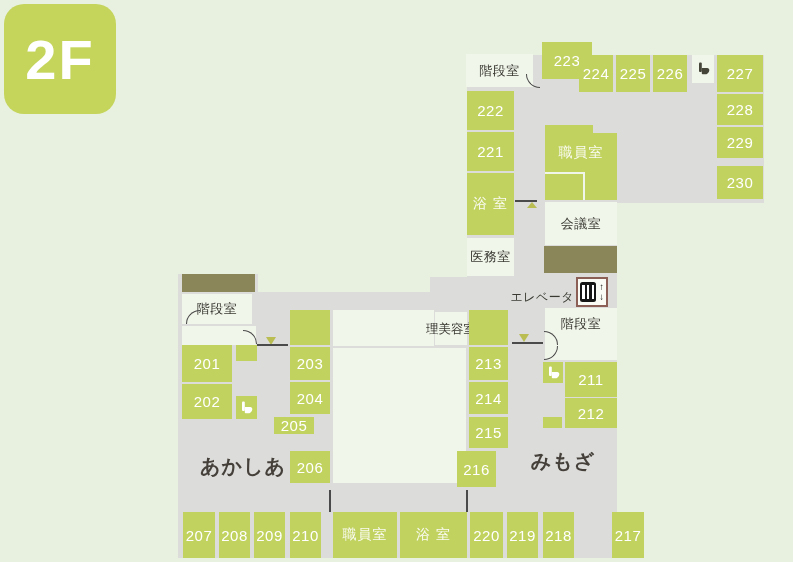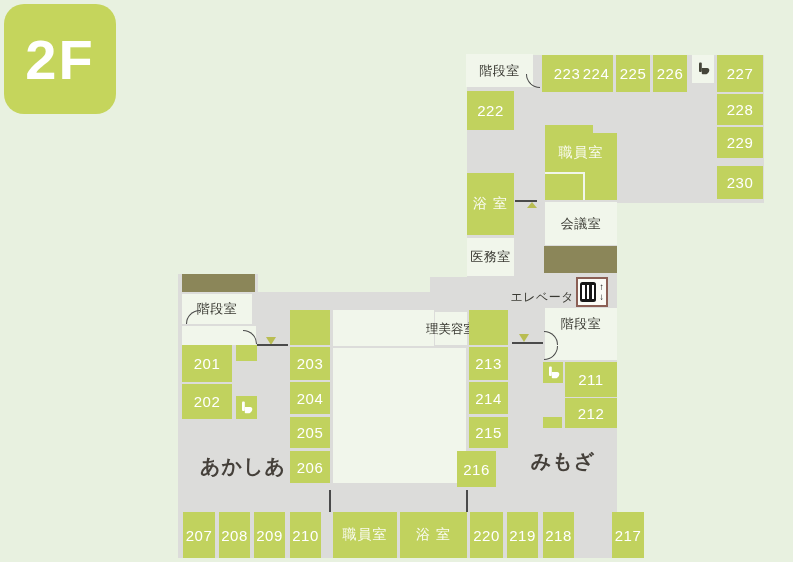--- a/index.html
+++ b/index.html
@@ -49,37 +49,38 @@
 
   <div class="badge">2F</div>
 
   <div class="abs gray" style="left:467px;top:55px;width:296.5px;height:148px"></div>
   <div class="abs gray" style="left:467px;top:203px;width:150px;height:109px"></div>
   <div class="abs gray" style="left:430px;top:277px;width:37px;height:35px"></div>
   <div class="abs gray" style="left:178px;top:274px;width:80px;height:284px"></div>
   <div class="abs gray" style="left:255px;top:292px;width:362px;height:266px"></div>
 
   <div class="abs white dlbl" style="left:466px;top:54px;width:67px;height:33px">階段室</div>
-  <div class="abs green num" style="left:542px;top:55px;width:50px;height:37px">223</div>
+  <div class="abs green num" style="left:542px;top:42px;width:50px;height:37px">223</div>
   <div class="abs green num" style="left:579px;top:55px;width:34px;height:37px">224</div>
   <div class="abs green num" style="left:616px;top:55px;width:34px;height:37px">225</div>
   <div class="abs green num" style="left:653px;top:55px;width:34px;height:37px">226</div>
   <div class="abs white ticon tdark" style="left:692px;top:55px;width:22px;height:28px">
     <span style="display:flex">
       <svg width="13" height="14" viewBox="0 0 13 14">
           <rect x="2" y="0.5" width="2.8" height="9.5" rx="1"></rect>
           <path d="M4.8 6h5.4c1.4 0 2.3 1 2.1 2.4-.3 2.4-2 3.9-4.6 3.9H5.6c-.5 0-.8-.3-.8-.8z"></path>
         </svg>
     </span>
   </div>
   <div class="abs green num" style="left:717px;top:55px;width:46px;height:37px">227</div>
   <div class="abs green num" style="left:717px;top:94px;width:46px;height:31px">228</div>
   <div class="abs green num" style="left:717px;top:127px;width:46px;height:31px">229</div>
   <div class="abs green num" style="left:717px;top:166px;width:46px;height:33px">230</div>
   <div class="abs green num" style="left:467px;top:91px;width:47px;height:39px">222</div>
+  <div class="abs green num" style="left:467px;top:132px;width:47px;height:39px">221</div>
   <div class="abs green glbl" style="left:467px;top:173px;width:47px;height:62px">浴 室</div>
   <div class="abs white dlbl" style="left:467px;top:238px;width:47px;height:38px">医務室</div>
 
   <div class="abs green" style="left:545px;top:133px;width:72px;height:67px"></div>
   <div class="abs green" style="left:545px;top:125px;width:48px;height:9px"></div>
   <div class="abs" style="left:545px;top:172px;width:40px;height:28px;border-top:2px solid #f1f6eb;border-right:2px solid #f1f6eb"></div>
   <div class="abs glbl" style="left:545px;top:146px;width:72px;height:14px">職員室</div>
 
   <div class="abs white dlbl" style="left:545px;top:202px;width:72px;height:43px">会議室</div>
   <div class="abs olive" style="left:544px;top:246px;width:73px;height:27px"></div>
@@ -111,21 +112,21 @@
       <svg width="13" height="14" viewBox="0 0 13 14">
           <rect x="2" y="0.5" width="2.8" height="9.5" rx="1"></rect>
           <path d="M4.8 6h5.4c1.4 0 2.3 1 2.1 2.4-.3 2.4-2 3.9-4.6 3.9H5.6c-.5 0-.8-.3-.8-.8z"></path>
         </svg>
     </span>
   </div>
 
   <div class="abs green" style="left:290px;top:310px;width:40px;height:35px"></div>
   <div class="abs green num" style="left:290px;top:347px;width:40px;height:33px">203</div>
   <div class="abs green num" style="left:290px;top:382px;width:40px;height:32px">204</div>
-  <div class="abs green num" style="left:290px;top:417px;width:40px;height:31px">205</div>
+  <div class="abs green num" style="left:274px;top:417px;width:40px;height:17px">205</div>
   <div class="abs green num" style="left:290px;top:451px;width:40px;height:32px">206</div>
 
   <div class="abs white" style="left:333px;top:310px;width:101px;height:36px"></div>
   <div class="abs white" style="left:435px;top:312px;width:32px;height:33px">
     <span class="salon-lbl">理美容室</span>
   </div>
   <div class="abs white" style="left:333px;top:348px;width:133px;height:135px"></div>
 
   <div class="abs green" style="left:469px;top:310px;width:39px;height:35px"></div>
   <div class="abs green num" style="left:469px;top:347px;width:39px;height:33px">213</div>

